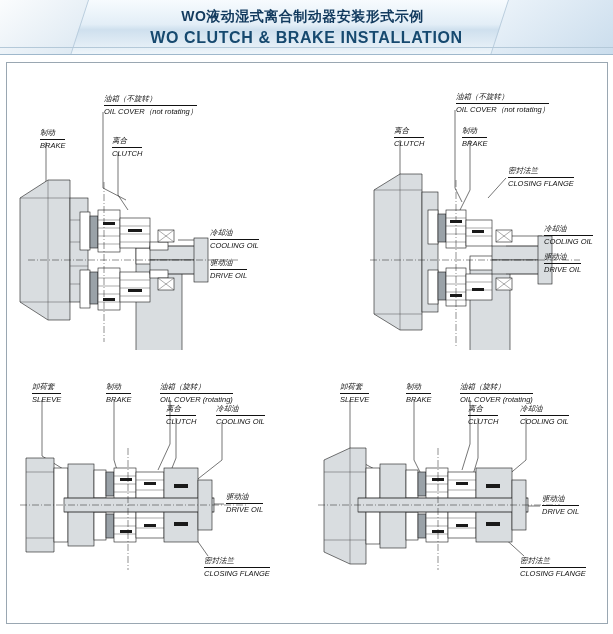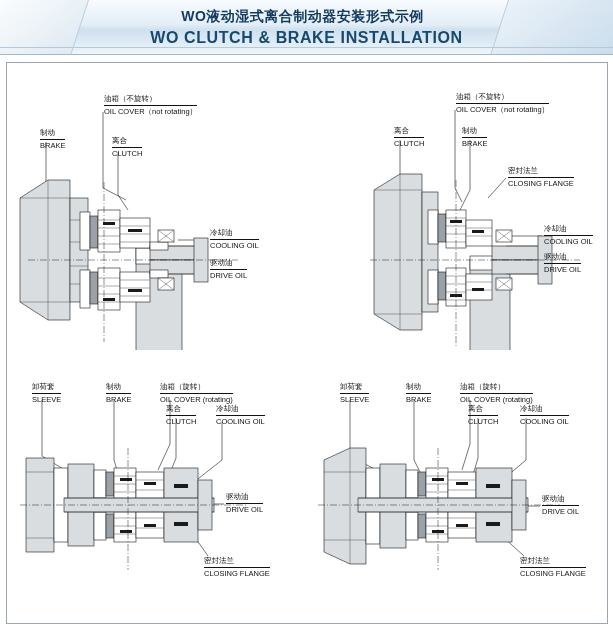--- a/index.html
+++ b/index.html
@@ -42,21 +42,21 @@
     position:absolute;left:0;top:29px;width:613px;text-align:center;
     font-size:16px;font-weight:bold;color:#16496f;letter-spacing:.6px;
   }
   
   .frame{
     position:absolute;left:6px;top:62px;width:600px;height:560px;
     border:1px solid #9aa7b2;
     background:#fff;
   }
   
-  .quad{position:absolute;}
+  .quad{position:absolute;font-style:italic;}
   .q1{left:8px;top:70px;width:295px;height:280px;}
   .q2{left:310px;top:70px;width:295px;height:280px;}
   .q3{left:8px;top:360px;width:295px;height:258px;}
   .q4{left:310px;top:360px;width:295px;height:258px;}
 
   
   .lbl{position:absolute;font-size:7.5px;line-height:10px;color:#111;white-space:nowrap;}
   .lbl .cn{display:block;}
   .lbl .en{display:block;border-top:1px solid #111;padding-top:1px;margin-top:1px;}
 

